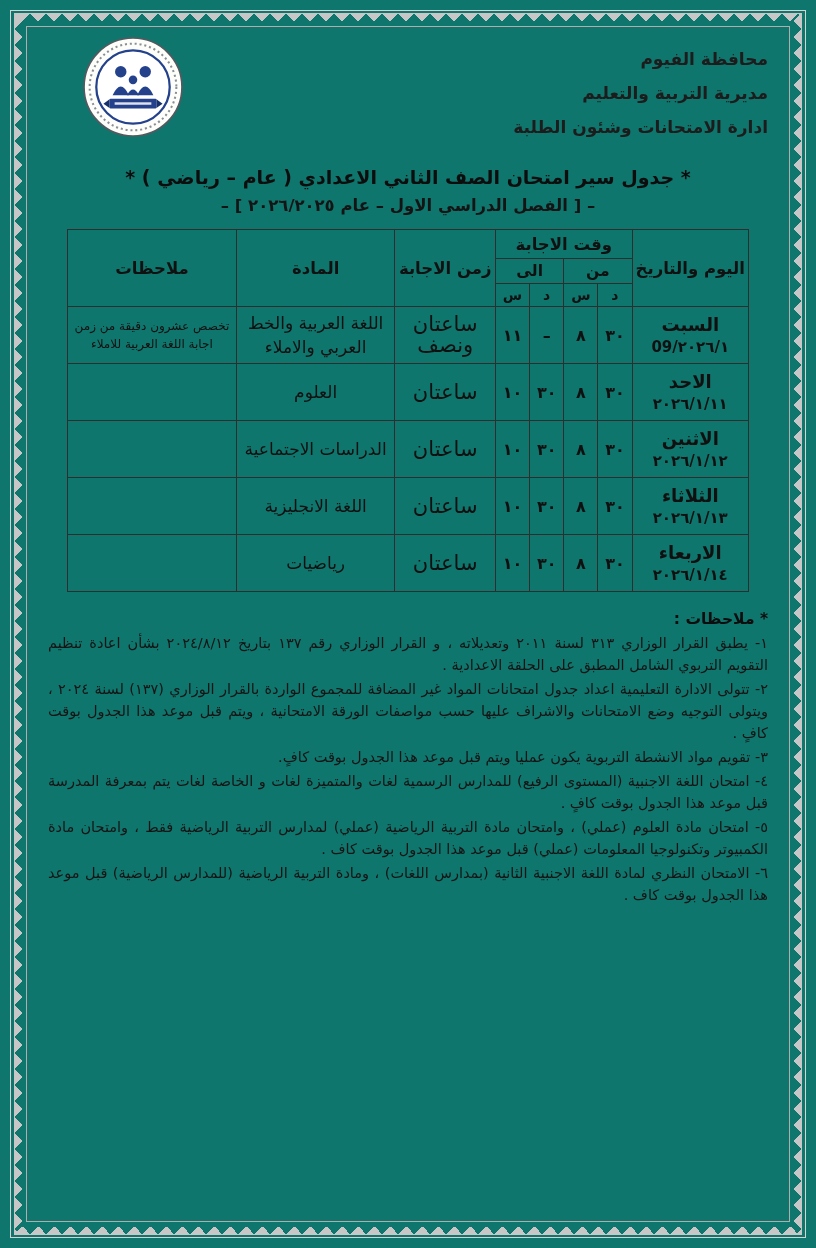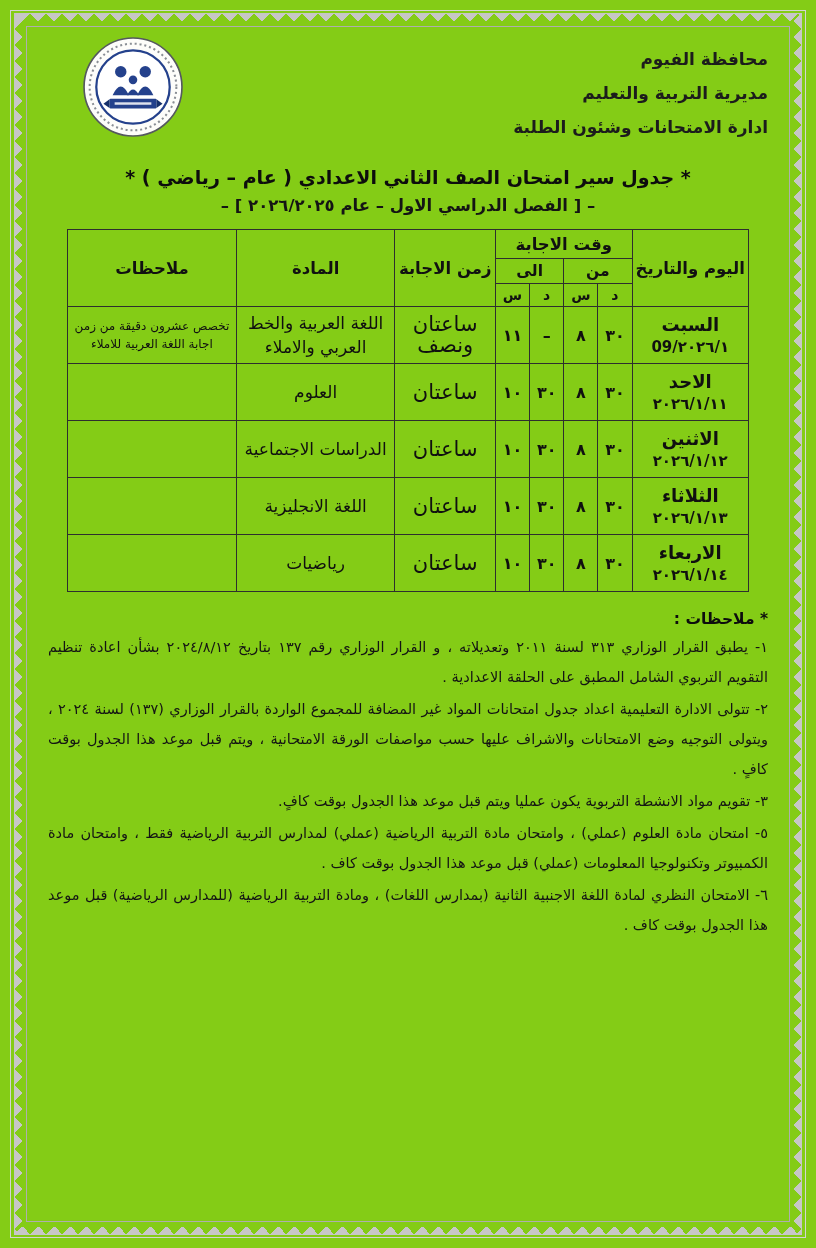--- a/index.html
+++ b/index.html
@@ -1,20 +1,20 @@
 <!DOCTYPE html>
 <html><head>
 <meta charset="utf-8">
 <style>
   html,body{margin:0;padding:0;background:#ffffff;}
   body{
     width:816px;height:1248px;position:relative;
     font-family:"DejaVu Sans", sans-serif;color:#101010;
   }
-  .sheet{position:absolute;inset:0;background:#84cc16;overflow:hidden;}
+  .sheet{position:absolute;inset:0;background:#0f766e;overflow:hidden;}
 
   
   .outer-line{position:absolute;inset:10px;border:1px solid #d4d4d4;pointer-events:none;}
   .frame-line{position:absolute;inset:26px;border:1px solid #aeaeae;pointer-events:none;}
   .zz{position:absolute;pointer-events:none;}
   .zz-top,.zz-bottom{left:14px;right:14px;height:9px;}
   .zz-top{top:13px;background:conic-gradient(from -45deg at 50% 100%, #c7c7c7 90deg, rgba(0,0,0,0) 0) 0 0/16px 9px repeat-x;}
   .zz-bottom{bottom:13px;background:conic-gradient(from 135deg at 50% 0%, #c7c7c7 90deg, rgba(0,0,0,0) 0) 0 0/16px 9px repeat-x;}
   .zz-left,.zz-right{top:13px;bottom:13px;width:9px;}
   .zz-left{left:14px;background:conic-gradient(from 225deg at 100% 50%, #c7c7c7 90deg, rgba(0,0,0,0) 0) 0 0/9px 16px repeat-y;}
@@ -44,21 +44,21 @@
   .exam-table tbody tr{height:57px;}
   .c-day .day{font-weight:bold;font-size:18px;line-height:24px;}
   .c-day .date{font-weight:bold;font-size:15px;line-height:20px;}
   .c-num{font-weight:bold;font-size:16px;}
   .c-dur{font-size:21px;line-height:21px;}
   .c-subj{font-size:17px;line-height:24px;}
   .c-note{font-size:12px;line-height:18px;}
 
   .notes{margin:18px 4px 0;text-align:justify;}
   .notes-heading{font-weight:bold;font-size:15.5px;margin-bottom:4px;color:#0d0d0d;}
-  .note-item{font-size:14.5px;line-height:30px;color:#141414;margin-bottom:2px;}
+  .note-item{font-size:14.5px;line-height:22px;color:#141414;margin-bottom:2px;}
 </style>
 </head>
 <body>
 
 <div class="sheet">
   <div class="outer-line"></div>
   <div class="zz zz-top"></div>
   <div class="zz zz-bottom"></div>
   <div class="zz zz-left"></div>
   <div class="zz zz-right"></div>
@@ -193,18 +193,19 @@
           <td class="c-note"></td>
         </tr>
       </tbody>
     </table>
 
     <div class="notes">
       <div class="notes-heading">* ملاحظات :</div>
       <div class="note-item">١- يطبق القرار الوزاري ٣١٣ لسنة ٢٠١١ وتعديلاته ، و القرار الوزاري رقم ١٣٧ بتاريخ ٢٠٢٤/٨/١٢ بشأن اعادة تنظيم التقويم التربوي الشامل المطبق على الحلقة الاعدادية .</div>
       <div class="note-item">٢- تتولى الادارة التعليمية اعداد جدول امتحانات المواد غير المضافة للمجموع الواردة بالقرار الوزاري (١٣٧) لسنة ٢٠٢٤ ، ويتولى التوجيه وضع الامتحانات والاشراف عليها حسب مواصفات الورقة الامتحانية ، ويتم قبل موعد هذا الجدول بوقت كافٍ .</div>
       <div class="note-item">٣- تقويم مواد الانشطة التربوية يكون عمليا ويتم قبل موعد هذا الجدول بوقت كافٍ.</div>
+      <div class="note-item">٤- امتحان اللغة الاجنبية (المستوى الرفيع) للمدارس الرسمية لغات والمتميزة لغات و الخاصة لغات يتم بمعرفة المدرسة قبل موعد هذا الجدول بوقت كافٍ .</div>
       <div class="note-item">٥- امتحان مادة العلوم (عملي) ، وامتحان مادة التربية الرياضية (عملي)  لمدارس التربية الرياضية فقط ، وامتحان مادة الكمبيوتر وتكنولوجيا المعلومات (عملي) قبل موعد هذا الجدول بوقت كاف .</div>
       <div class="note-item">٦- الامتحان النظري لمادة اللغة الاجنبية الثانية (بمدارس اللغات) ، ومادة التربية الرياضية (للمدارس الرياضية) قبل موعد هذا الجدول بوقت كاف .</div>
     </div>
 
   </div>
 </div>
 
 </body></html>

